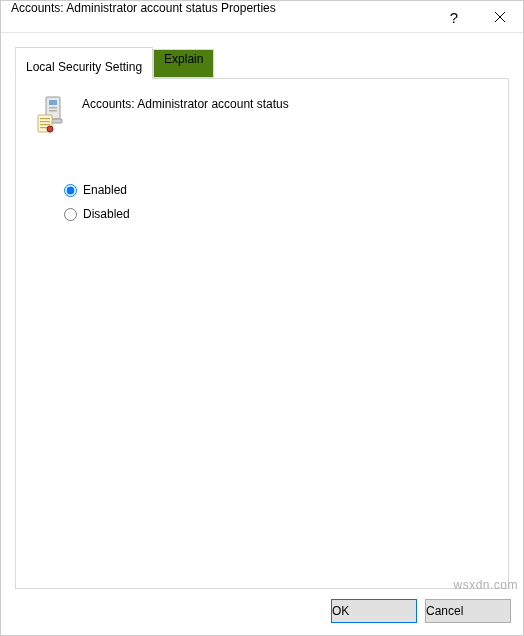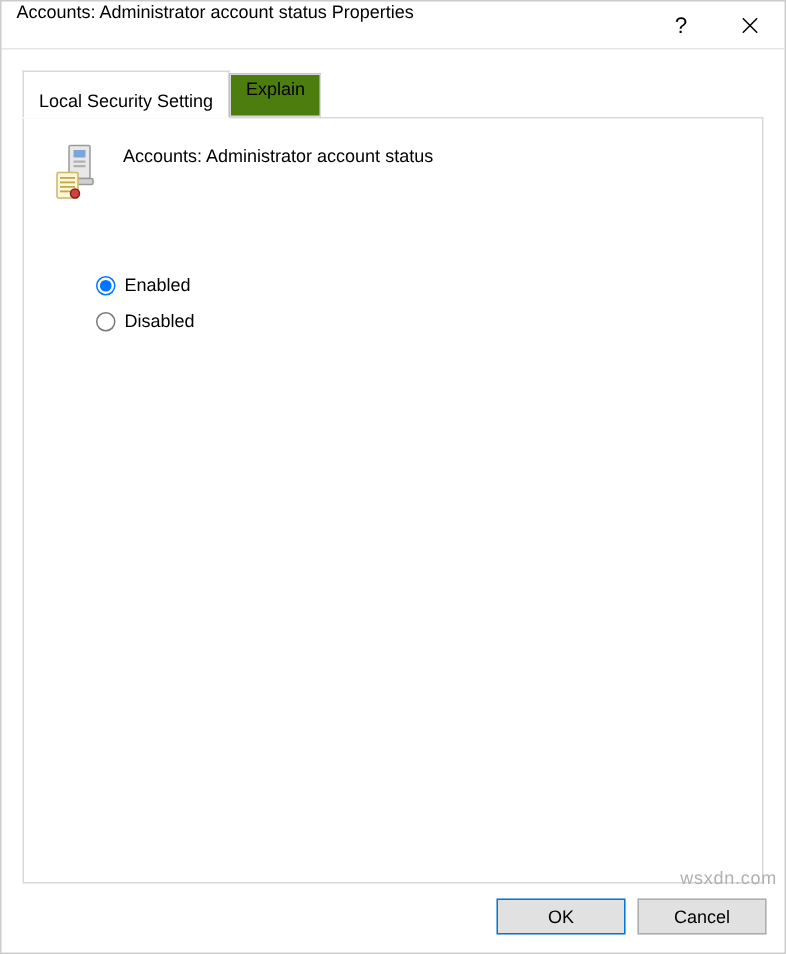--- a/index.html
+++ b/index.html
@@ -121,21 +121,20 @@
       padding: 10px 12px 12px 12px;
     }
     .btn {
       width: 86px;
       height: 24px;
       background: #e1e1e1;
       border: 1px solid #adadad;
       color: #000;
       display: flex;
       align-items: center;
-      justify-content: center;
       cursor: default;
     }
     .btn.default {
       border: 1px solid #0078d7;
     }
     .watermark {
       position: absolute;
       right: 6px;
       bottom: 44px;
       font-size: 12px;

